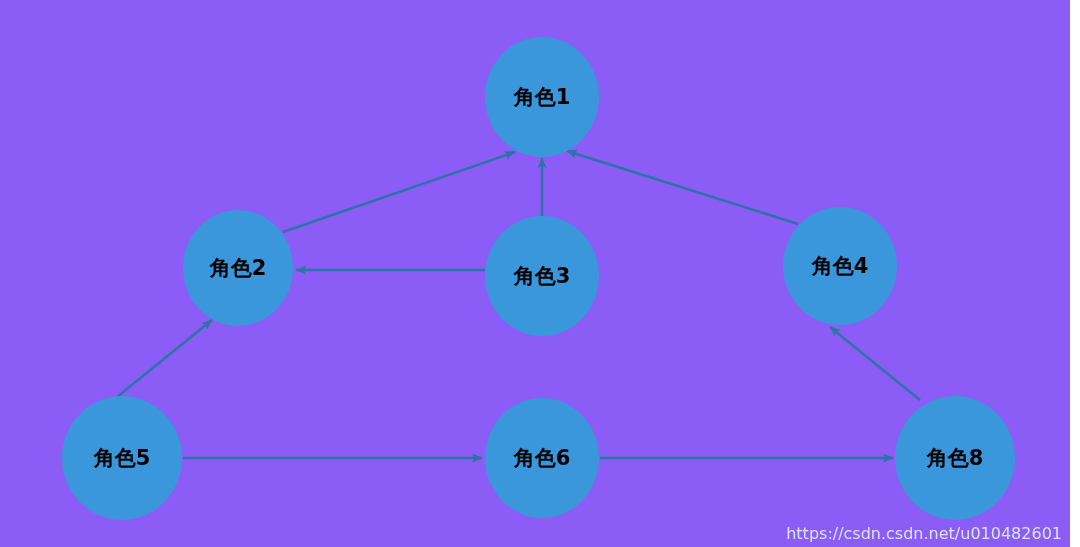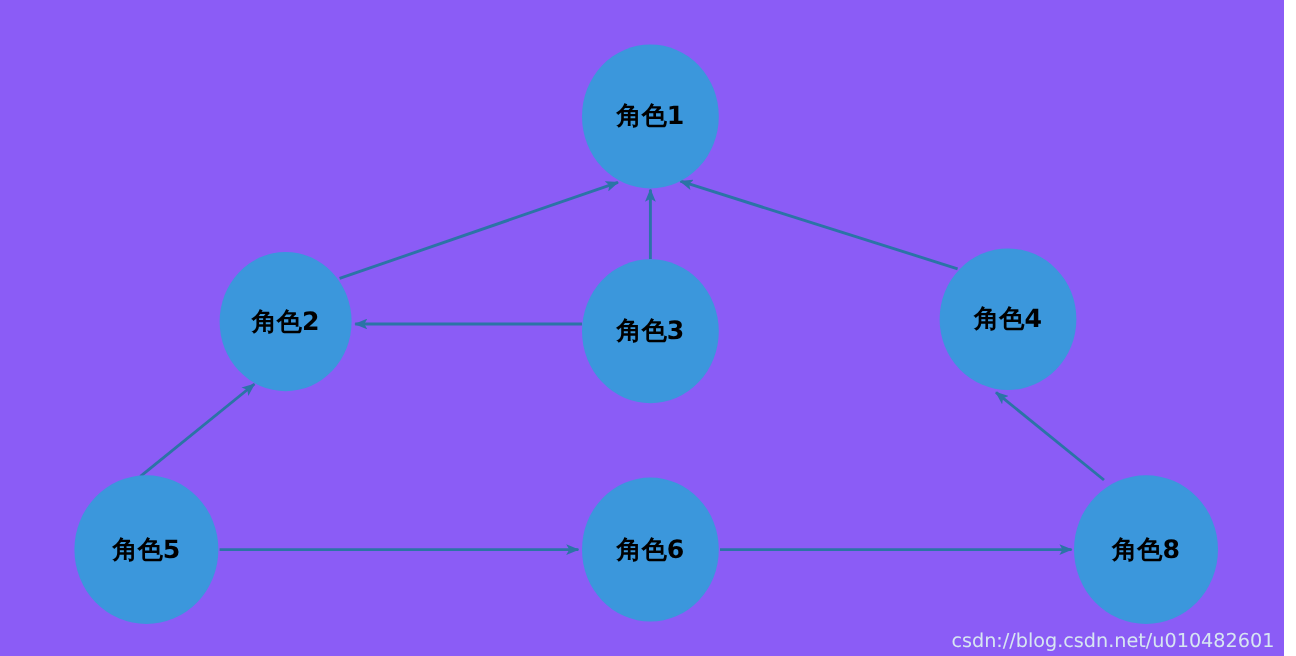--- a/index.html
+++ b/index.html
@@ -102,14 +102,14 @@
           <ellipse cx="542" cy="458" rx="57" ry="60" class="node-circle" fill="#3b97dc"></ellipse>
           <text x="542" y="459" class="node-label" fill="#000000">角色6</text>
         </g>
         <g>
           <ellipse cx="955" cy="458" rx="60" ry="62" class="node-circle" fill="#3b97dc"></ellipse>
           <text x="955" y="459" class="node-label" fill="#000000">角色8</text>
         </g>
       </g>
   </svg>
 
-  <div class="watermark-text">csdn://blog.csdn.net/u010482601</div>
+  <div class="watermark-text">https://csdn.csdn.net/u010482601</div>
 </div>
 
 </body></html>

